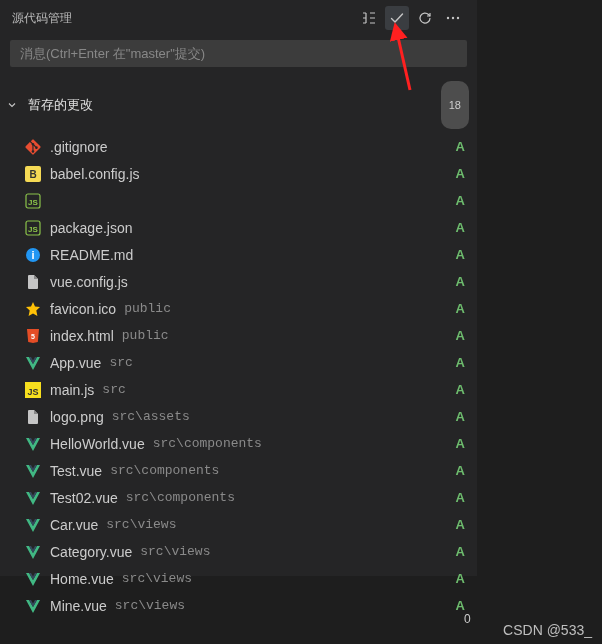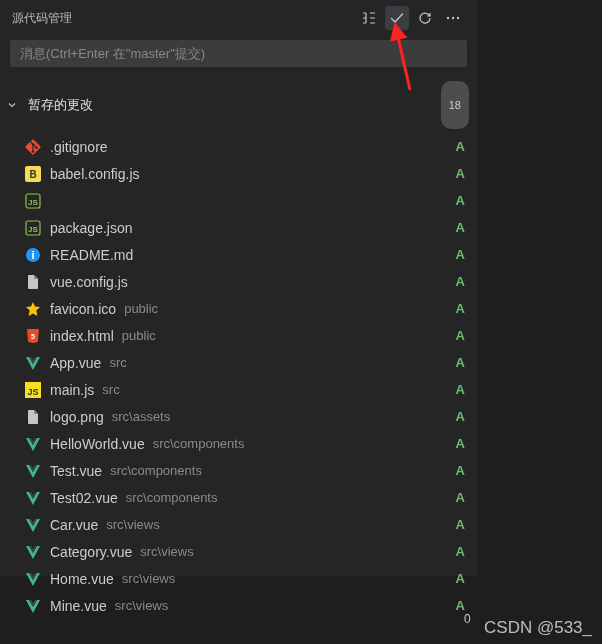--- a/index.html
+++ b/index.html
@@ -111,41 +111,42 @@
       flex-shrink: 0;
     }
     .file-name {
       color: #cccccc;
       font-size: 14px;
     }
     .file-path {
       color: #8a8a8a;
       font-size: 13px;
       margin-left: 8px;
+      font-family: Liberation Mono, monospace;
     }
     .file-status {
       margin-left: auto;
       color: #6dbb6d;
       font-weight: 600;
       font-size: 13px;
       margin-right: 4px;
     }
     .arrow {
       position: absolute;
       top: 20px;
       left: 390px;
       pointer-events: none;
       z-index: 100;
     }
     .watermark {
       position: absolute;
       bottom: 6px;
       right: 10px;
       color: #dadada;
-      font-size: 17px;
+      font-size: 14px;
       opacity: 0.85;
     }
     .zero-badge {
       position: absolute;
       left: 464px;
       bottom: 18px;
       color: #cccccc;
       font-size: 12px;
     }
   </style>

